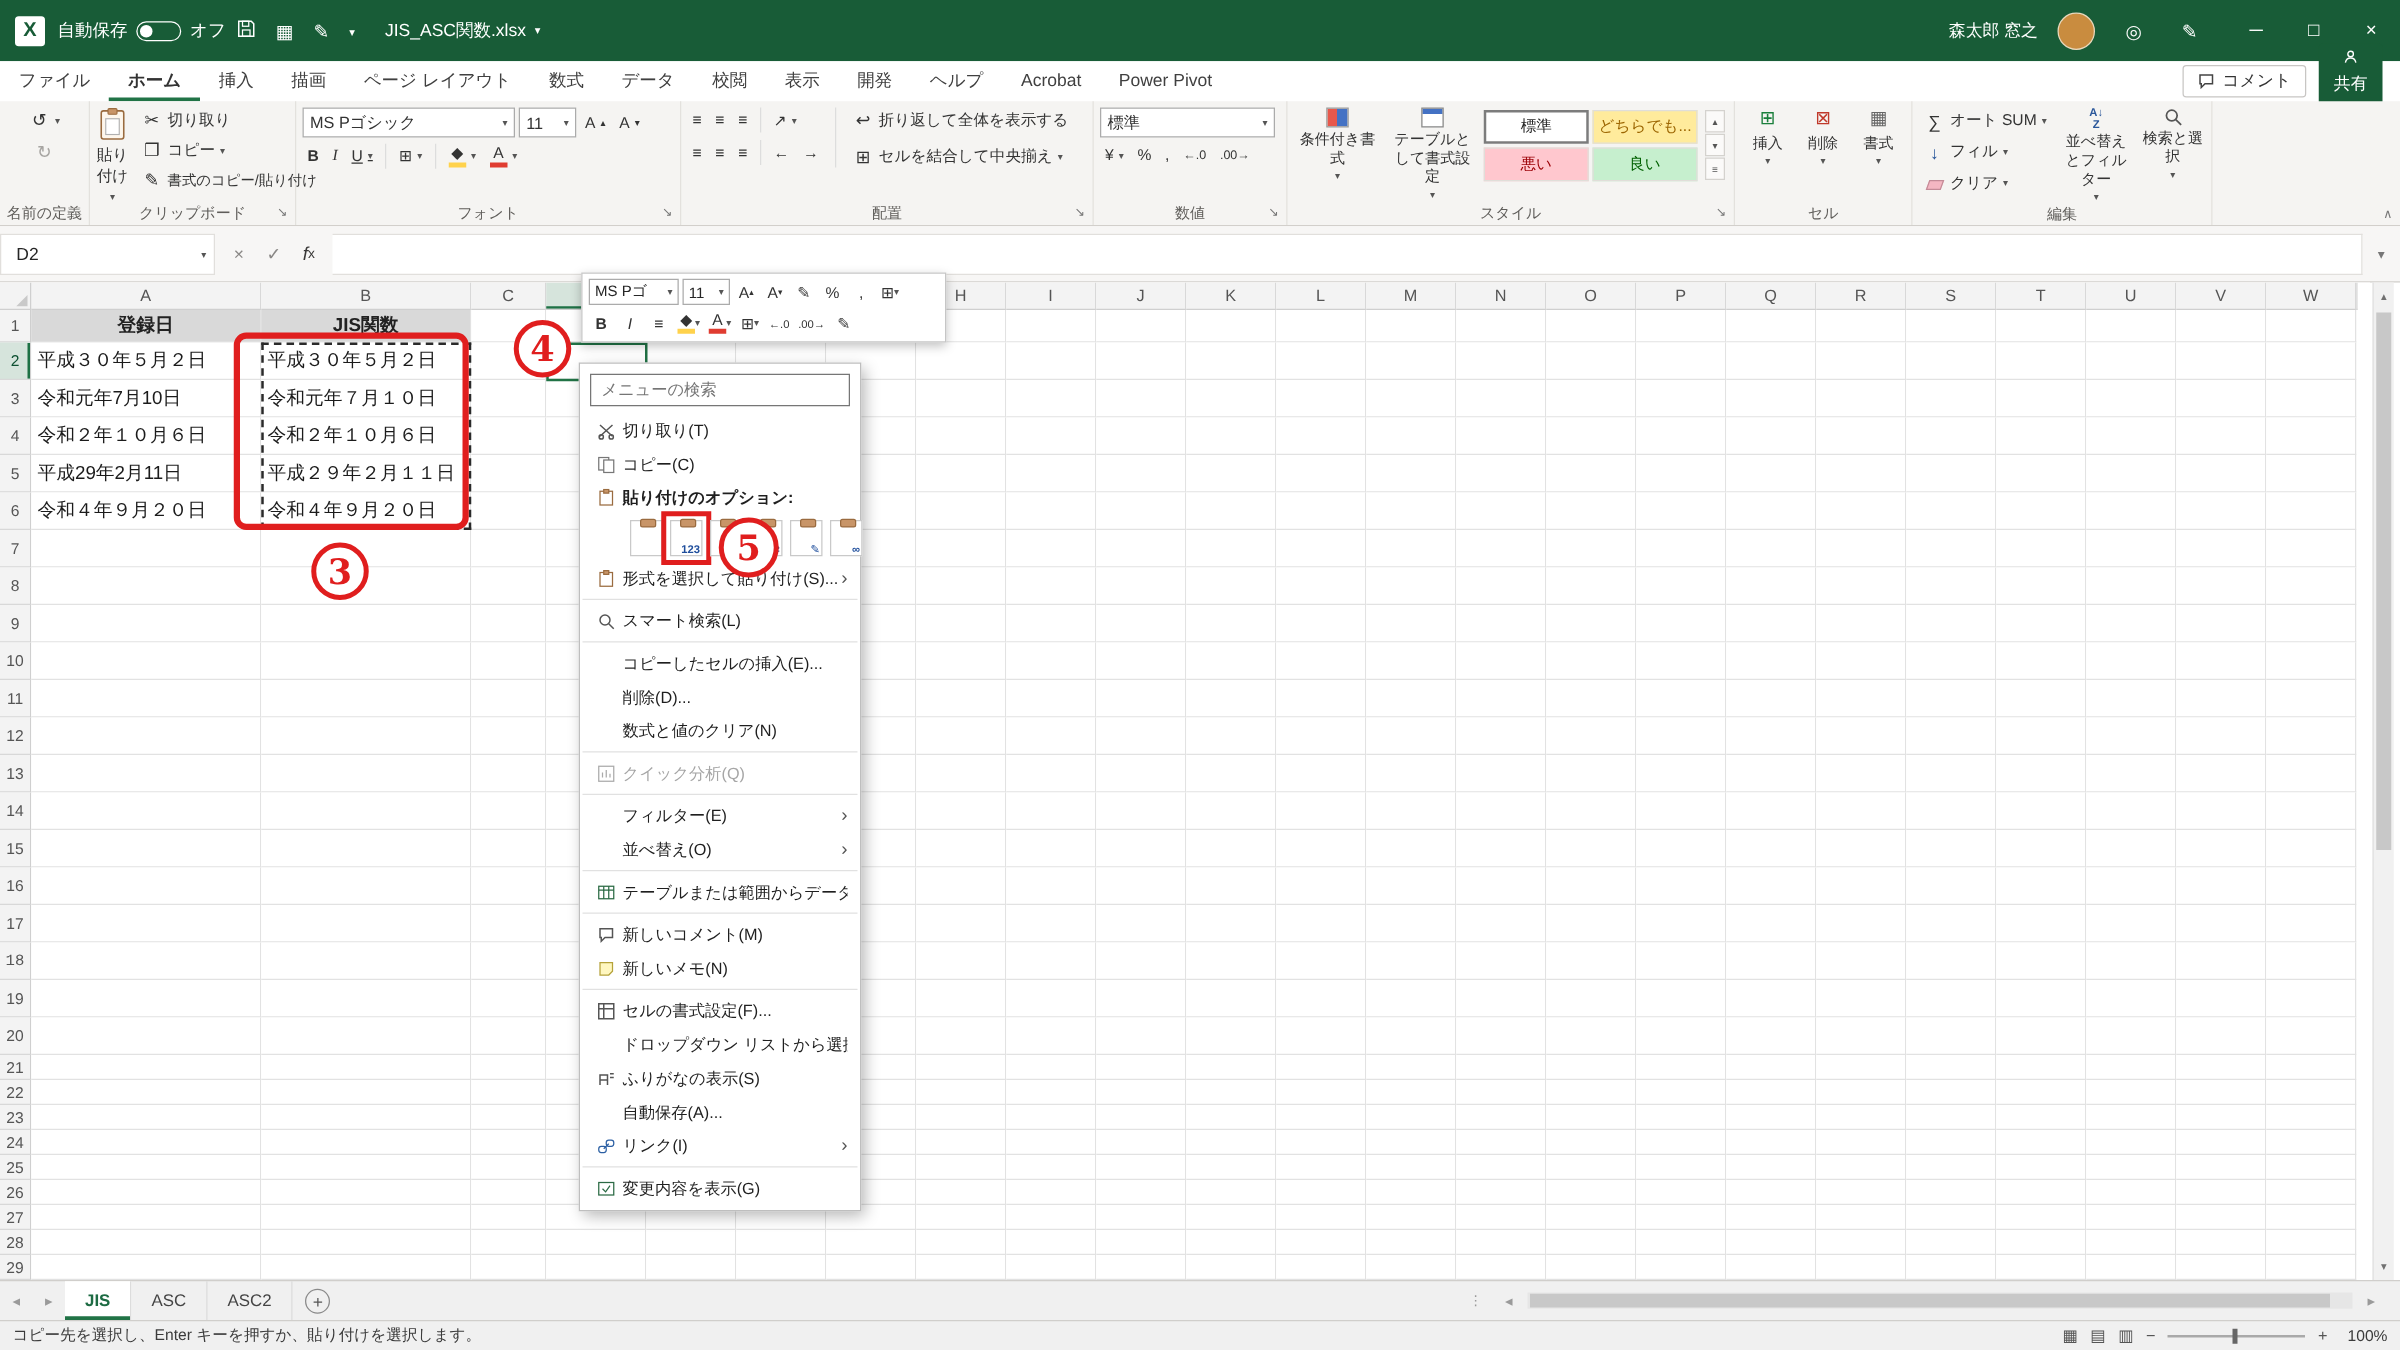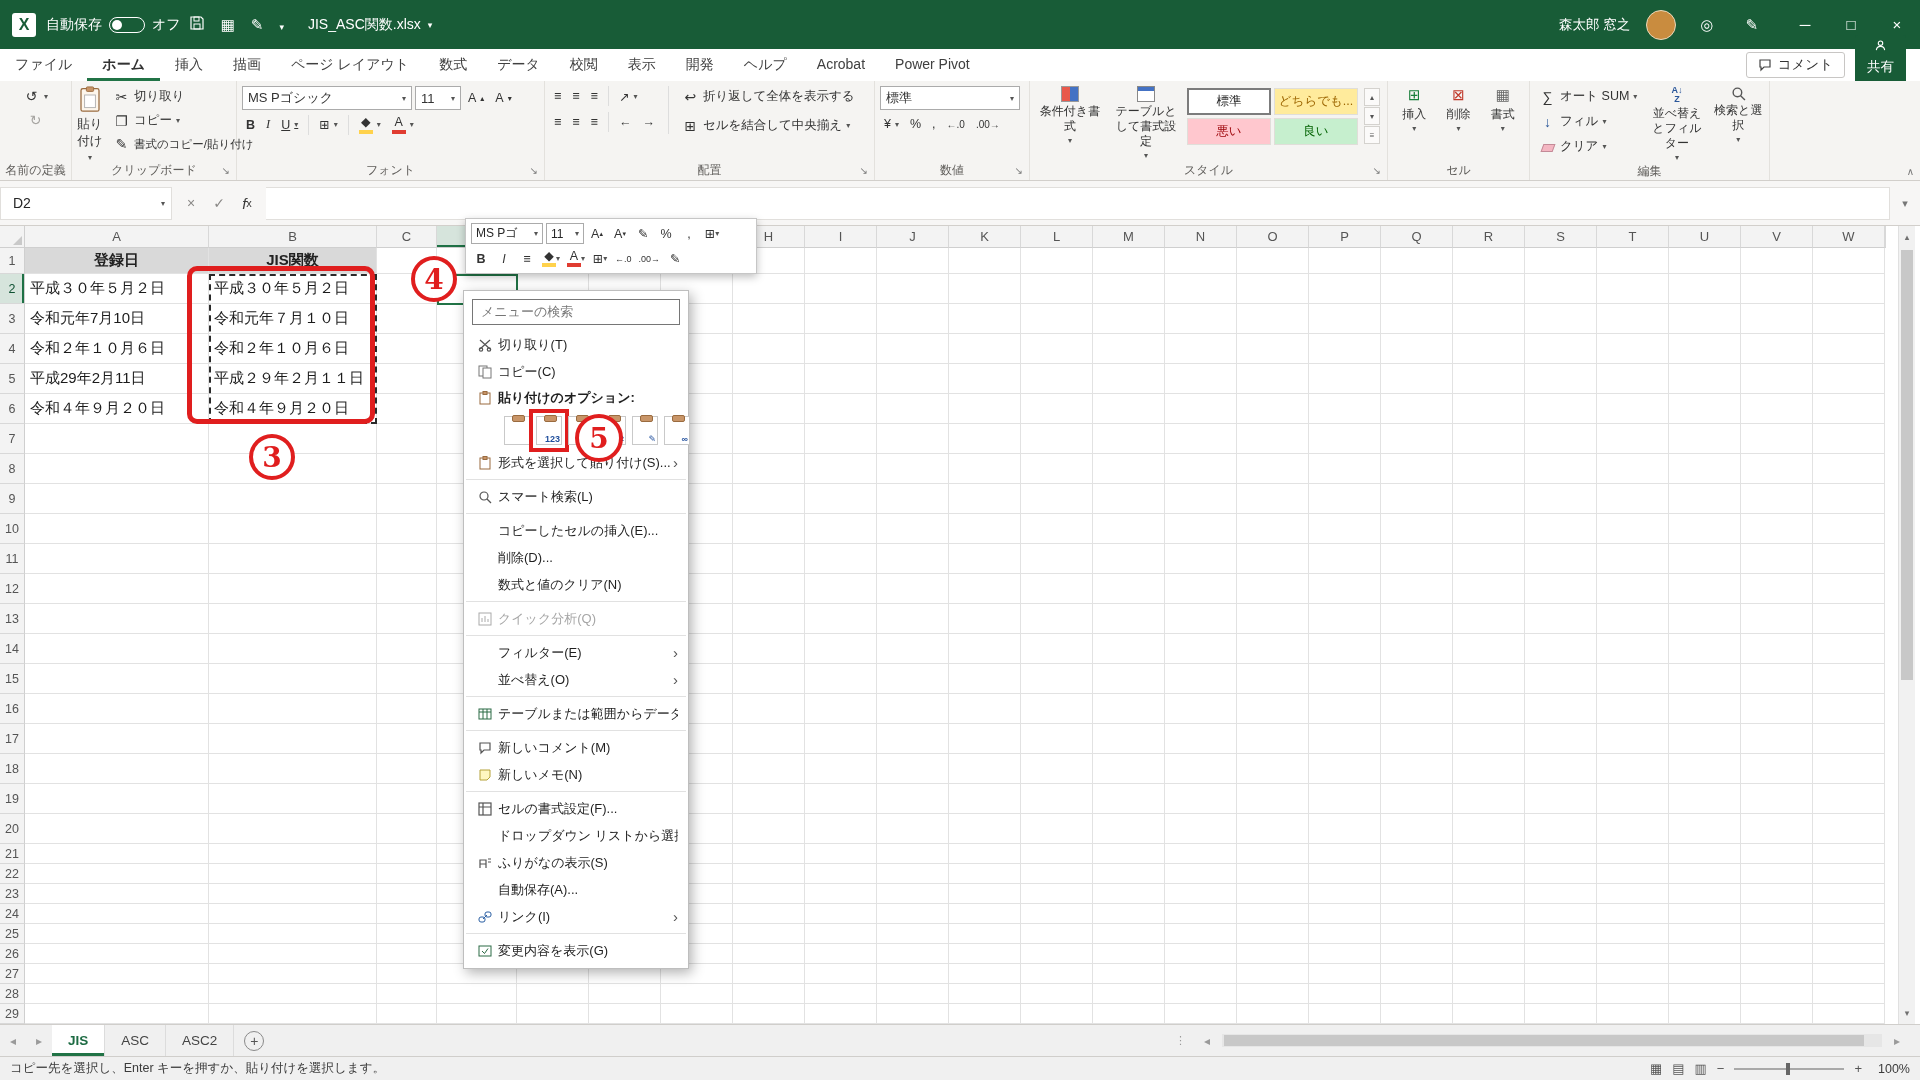--- a/index.html
+++ b/index.html
@@ -997,21 +997,21 @@
           <div class="gcell" style="width: 72px;"></div>
           <div class="gcell" style="width: 72px;"></div>
           <div class="gcell" style="width: 72px;"></div>
           <div class="gcell" style="width: 72px;"></div>
           <div class="gcell" style="width: 72px;"></div>
           <div class="gcell" style="width: 72px;"></div>
           <div class="gcell" style="width: 72px;"></div>
           <div class="gcell" style="width: 72px;"></div>
           <div class="gcell" style="width: 72px;"></div>
         </div>
-        <div class="grow" style="height: 30px;">
+        <div class="grow" style="height: 30px; font-family: Liberation Mono, monospace;">
           <div class="rowhdr">18</div>
           <div class="gcell" style="width: 184px;"></div>
           <div class="gcell" style="width: 168px;"></div>
           <div class="gcell" style="width: 60px;"></div>
           <div class="gcell" style="width: 80px;"></div>
           <div class="gcell" style="width: 72px;"></div>
           <div class="gcell" style="width: 72px;"></div>
           <div class="gcell" style="width: 72px;"></div>
           <div class="gcell" style="width: 72px;"></div>
           <div class="gcell" style="width: 72px;"></div>

